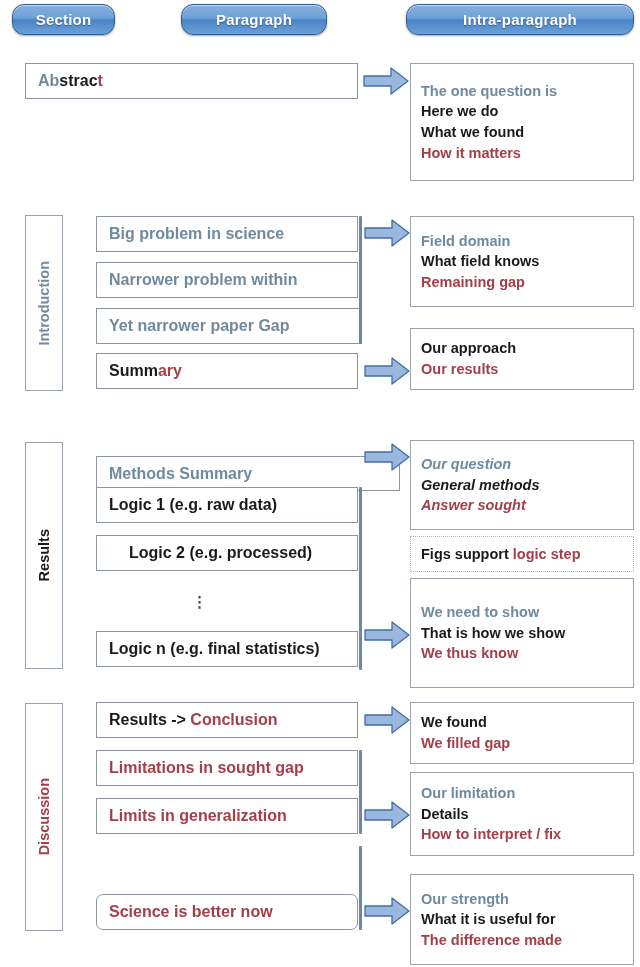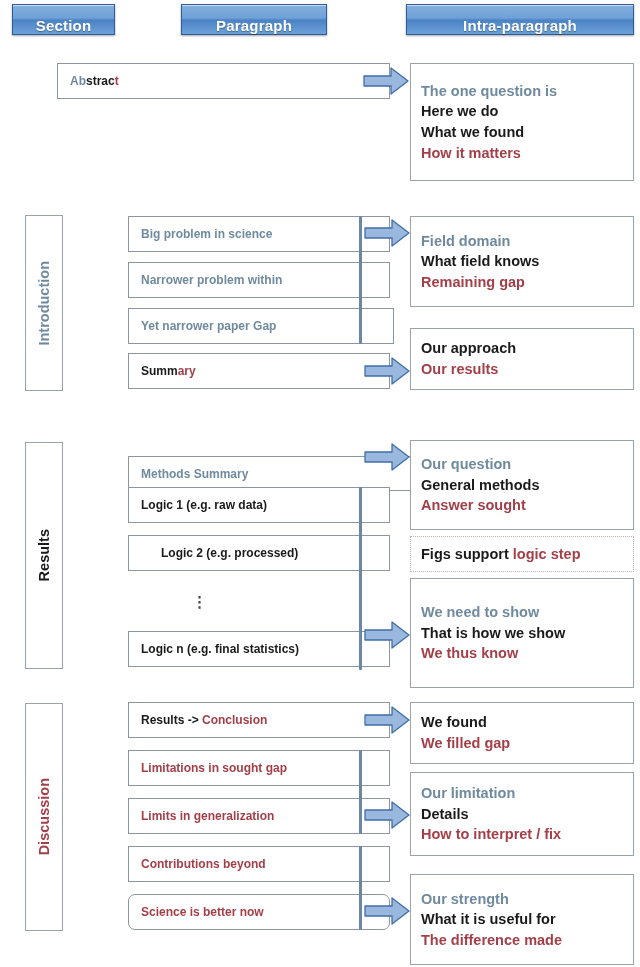--- a/index.html
+++ b/index.html
@@ -9,29 +9,29 @@
     font-family:"Liberation Sans", sans-serif;
     position:relative;
     overflow:hidden;
   }
   .stage{position:absolute;left:0;top:0;width:640px;height:967px;}
 
   
   .pill{
     position:absolute;
     height:31px;
-    border-radius:0;
+    border-radius:12px;
     border:1px solid #2f5c97;
     background:linear-gradient(to bottom,#86b0df 0%,#6fa0d6 45%,#4b82c4 52%,#6ba2d9 100%);
     box-shadow:inset 0 1px 0 rgba(255,255,255,.55), 0 1px 2px rgba(0,0,0,.35);
     color:#ffffff;
     font-size:15px;
     font-weight:700;
     display:flex;
-    align-items:flex-end;
+    align-items:center;
     justify-content:center;
     text-shadow:0 1px 1px rgba(0,0,0,.35);
     letter-spacing:.2px;
     box-sizing:border-box;
   }
   #pill-section{left:12px;top:4px;width:103px;}
   #pill-paragraph{left:170px;top:4px;width:146px;margin-left:11px;}
   #pill-intra{left:406px;top:4px;width:228px;}
 
   
@@ -39,23 +39,22 @@
     position:absolute;
     box-sizing:border-box;
     background:#ffffff;
     border:1px solid #9aa3ac;
     display:flex;
     align-items:center;
   }
   .pbox{            
     border:1px solid #8d96a0;
     padding-left:12px;
-    font-size:12px;
-    font-weight:700;
-    margin-left:32px;
+    font-size:16px;
+    font-weight:700;
   }
   .ibox{            
     border:1px solid #9aa3ac;
     padding:5px 0 5px 10px;
     flex-direction:column;
     align-items:flex-start;
     justify-content:center;
     font-size:14.5px;
     font-weight:700;
     line-height:1.42;
@@ -218,21 +217,21 @@
     <svg width="46" height="30" viewBox="0 0 46 30">
       <path d="M1,10 L28,10 L28,2 L45,15 L28,28 L28,20 L1,20 Z" fill="#9ab8dd" stroke="#3f6ea8" stroke-width="1.3" stroke-linejoin="round"></path>
     </svg>
   </div>
   <div class="arrow" style="left:364px;top:620px;">
     <svg width="46" height="30" viewBox="0 0 46 30">
       <path d="M1,10 L28,10 L28,2 L45,15 L28,28 L28,20 L1,20 Z" fill="#9ab8dd" stroke="#3f6ea8" stroke-width="1.3" stroke-linejoin="round"></path>
     </svg>
   </div>
 
-  <div class="box ibox" style="left:410px;top:440px;width:224px;height:90px;">
+  <div class="box ibox" style="left:410px;top:440px;width:224px;height:90px;font-style:italic;">
     <span class="line c-blue">Our question</span>
     <span class="line c-black">General methods</span>
     <span class="line c-red">Answer sought</span>
   </div>
 
   <div class="box ibox dotted" style="left:410px;top:536px;width:224px;height:36px;">
     <span class="line"><span class="c-black">Figs support </span><span class="c-red">logic step</span></span>
   </div>
 
   <div class="box ibox" style="left:410px;top:578px;width:224px;height:110px;">
@@ -247,23 +246,20 @@
 
   <div class="box pbox" style="left:96px;top:702px;width:262px;height:36px;">
     <span><span class="c-black">Results -&gt; </span><span class="c-red">Conclusion</span></span>
   </div>
   <div class="box pbox" style="left:96px;top:750px;width:262px;height:36px;">
     <span class="c-red">Limitations in sought gap</span>
   </div>
   <div class="box pbox" style="left:96px;top:798px;width:262px;height:36px;">
     <span class="c-red">Limits in generalization</span>
   </div>
-  <div class="box pbox" style="left:96px;top:846px;width:262px;height:36px;">
-    <span class="c-red">Contributions beyond</span>
-  </div>
   <div class="box pbox" style="left:96px;top:894px;width:262px;height:36px;border-radius:7px;">
     <span class="c-red">Science is better now</span>
   </div>
 
   <div class="vbar" style="left:359px;top:750px;height:84px;"></div>
   <div class="vbar" style="left:359px;top:846px;height:84px;"></div>
 
   <div class="arrow" style="left:364px;top:705px;">
     <svg width="46" height="30" viewBox="0 0 46 30">
       <path d="M1,10 L28,10 L28,2 L45,15 L28,28 L28,20 L1,20 Z" fill="#9ab8dd" stroke="#3f6ea8" stroke-width="1.3" stroke-linejoin="round"></path>

